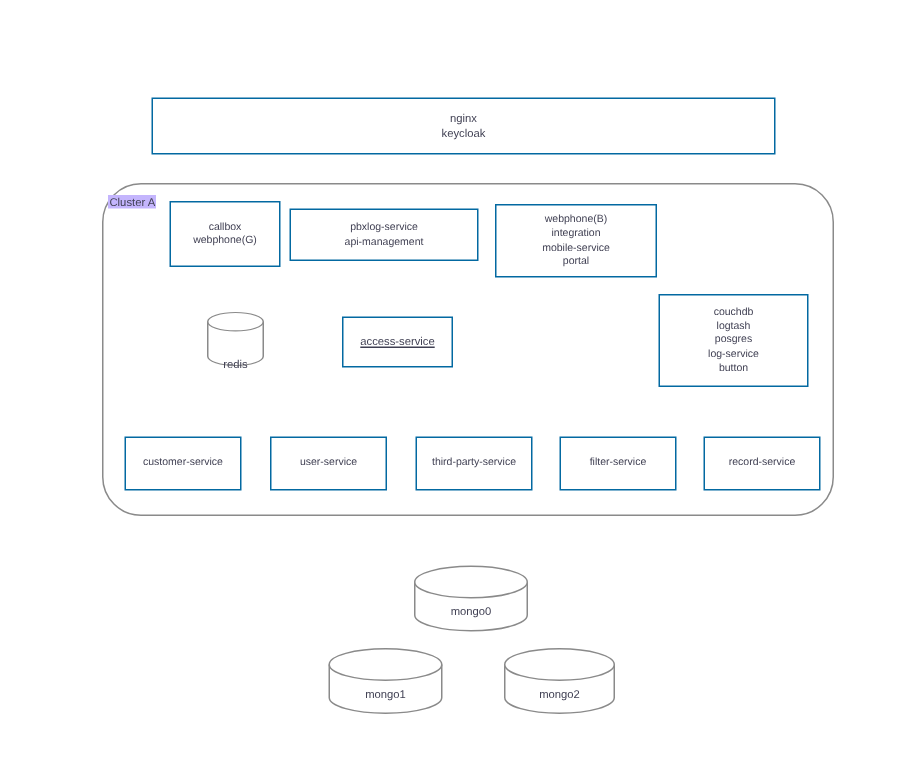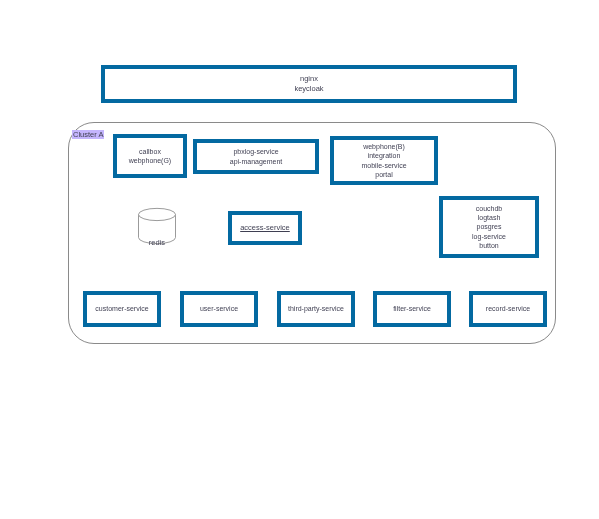--- a/index.html
+++ b/index.html
@@ -15,21 +15,21 @@
   #canvas {
     position: relative;
     width: 599px;
     height: 519px;
     background: #ffffff;
     overflow: hidden;
   }
   .node {
     position: absolute;
     box-sizing: border-box;
-    border: 4px solid #0369a1;
+    border: 1px solid #0369a1;
     background: #ffffff;
     display: flex;
     align-items: center;
     justify-content: center;
     text-align: center;
     line-height: 1.32;
     color: #3f3f52;
   }
   .node .lines {
     display: block;
@@ -143,16 +143,37 @@
   </div>
 
   <div class="node fs7" style="left:373px; top:291px; width:78px; height:36px;">
     <span class="lines">filter-service</span>
   </div>
 
   <div class="node fs7" style="left:469px; top:291px; width:78px; height:36px;">
     <span class="lines">record-service</span>
   </div>
 
+  <div class="cyl" style="left:276px; top:377px; width:76px; height:44px;">
+    <svg viewBox="0 0 76 44" preserveAspectRatio="none">
+      <path d="M0.5,11 L0.5,33 A37.5,10.5 0 0 0 75.5,33 L75.5,11" fill="#ffffff" stroke="#8a8a8a" stroke-width="1"></path>
+      <ellipse cx="38" cy="11" rx="37.5" ry="10.5" fill="#ffffff" stroke="#8a8a8a" stroke-width="1"></ellipse>
+    </svg>
+    <span class="cyl-label" style="top:26px;">mongo0</span>
+  </div>
 
+  <div class="cyl" style="left:219px; top:432px; width:76px; height:44px;">
+    <svg viewBox="0 0 76 44" preserveAspectRatio="none">
+      <path d="M0.5,11 L0.5,33 A37.5,10.5 0 0 0 75.5,33 L75.5,11" fill="#ffffff" stroke="#8a8a8a" stroke-width="1"></path>
+      <ellipse cx="38" cy="11" rx="37.5" ry="10.5" fill="#ffffff" stroke="#8a8a8a" stroke-width="1"></ellipse>
+    </svg>
+    <span class="cyl-label" style="top:26px;">mongo1</span>
+  </div>
 
+  <div class="cyl" style="left:336px; top:432px; width:74px; height:44px;">
+    <svg viewBox="0 0 74 44" preserveAspectRatio="none">
+      <path d="M0.5,11 L0.5,33 A36.5,10.5 0 0 0 73.5,33 L73.5,11" fill="#ffffff" stroke="#8a8a8a" stroke-width="1"></path>
+      <ellipse cx="37" cy="11" rx="36.5" ry="10.5" fill="#ffffff" stroke="#8a8a8a" stroke-width="1"></ellipse>
+    </svg>
+    <span class="cyl-label" style="top:26px;">mongo2</span>
+  </div>
 
 </div>
 
 </body></html>

